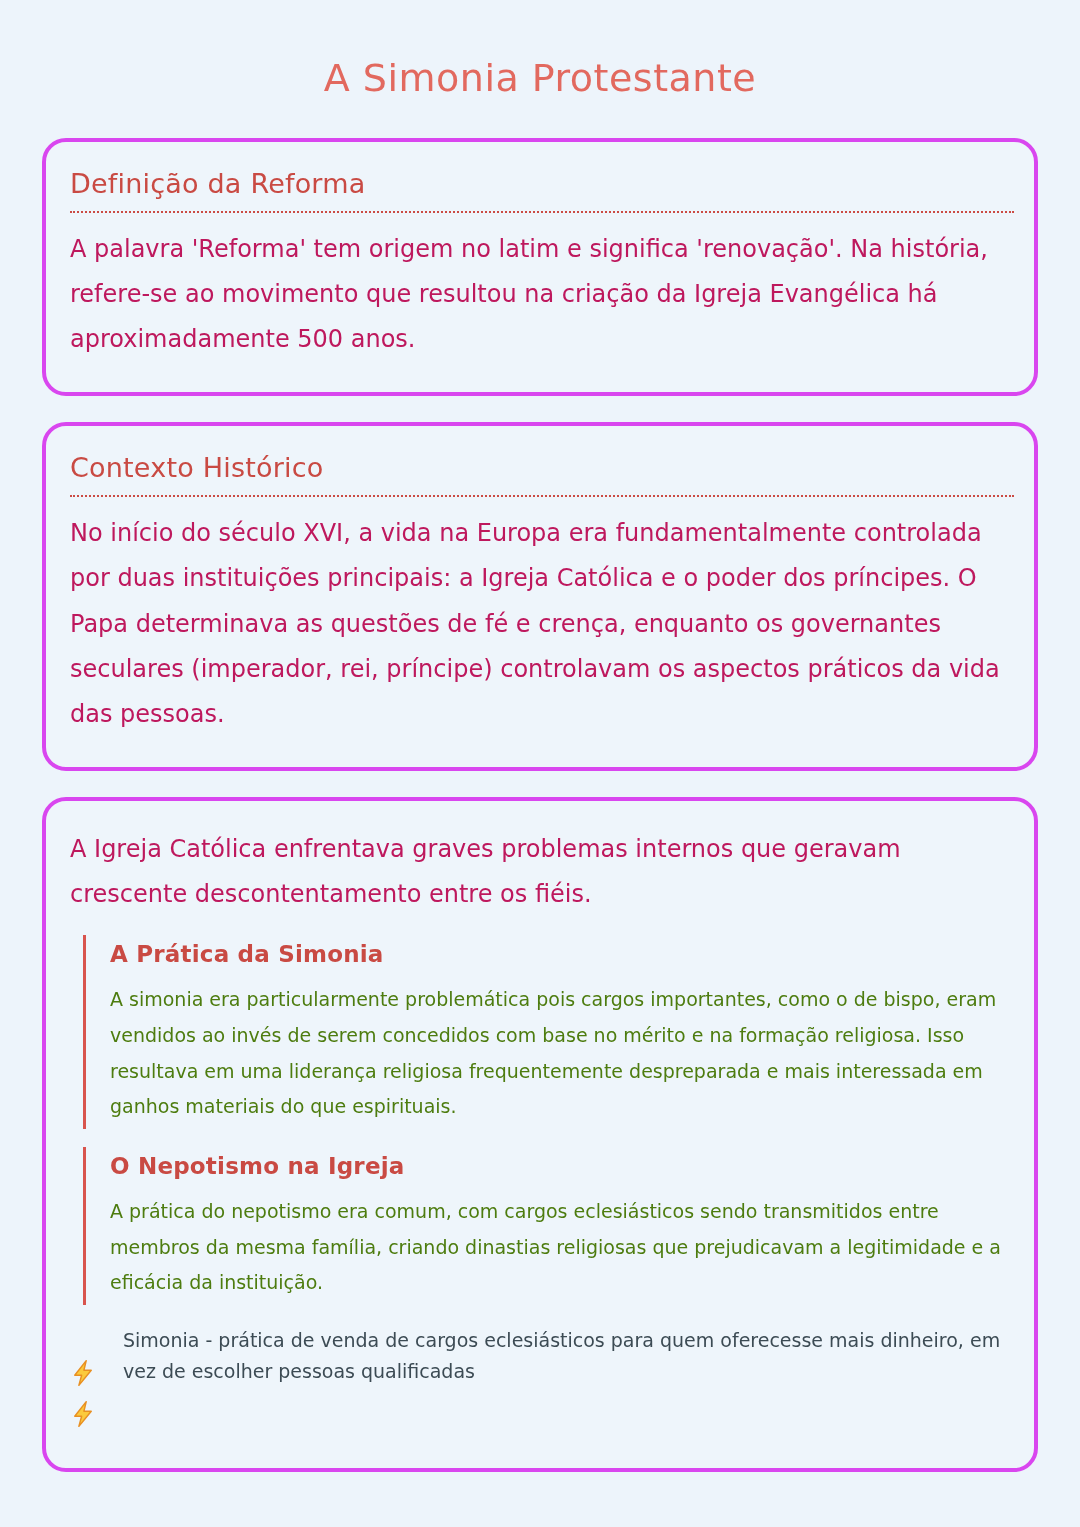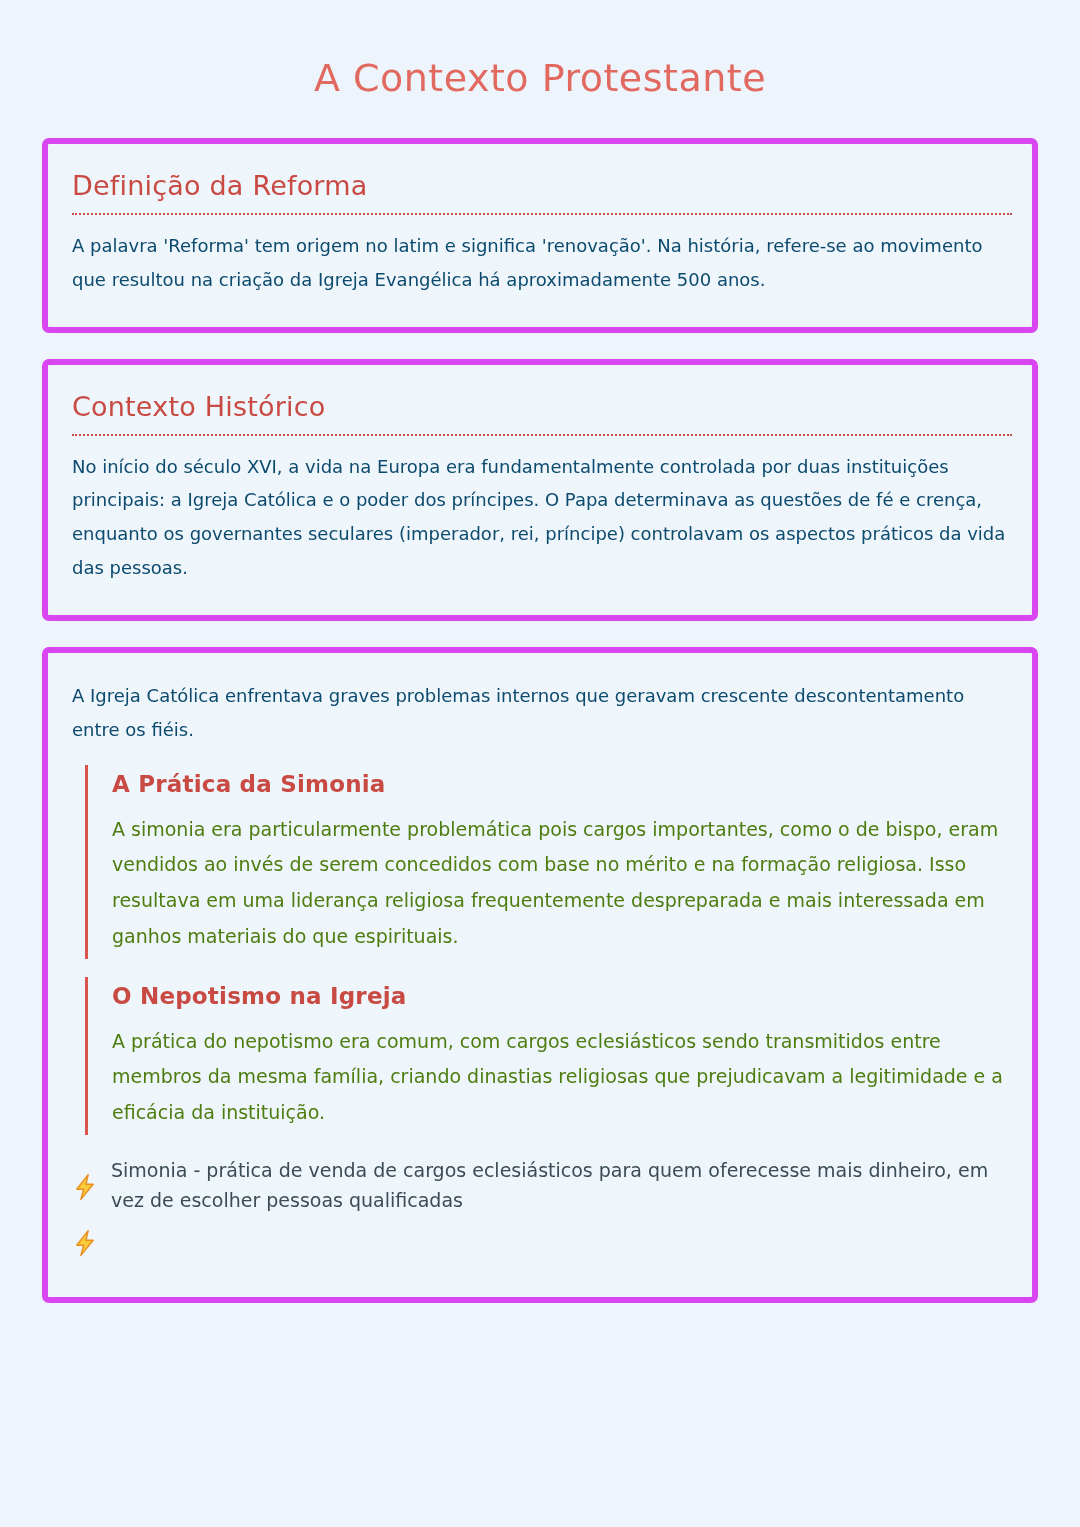--- a/index.html
+++ b/index.html
@@ -18,41 +18,41 @@
   .page-title {
     text-align: center;
     font-size: 38px;
     font-weight: normal;
     color: #e2695f;
     margin: 56px 0 38px 0;
     letter-spacing: 0.5px;
   }
 
   .card {
-    border: 6px solid #d946ef;
-    border-radius: 7px;
+    border: 4px solid #d946ef;
+    border-radius: 24px;
     margin: 0 42px 26px 42px;
     padding: 26px 20px 30px 24px;
     background: #eef5fb;
   }
 
   .card-heading {
     font-size: 27px;
     font-weight: normal;
     color: #c94a43;
     padding-bottom: 12px;
     border-bottom: 2px dotted #cb4b44;
     margin-bottom: 14px;
     letter-spacing: 0.2px;
   }
 
   .card-paragraph {
-    font-size: 18px;
+    font-size: 24px;
     line-height: 1.88;
-    color: #0c4a6e;
+    color: #be185d;
   }
 
   .subsection {
     border-left: 3px solid #d8544d;
     margin: 18px 0 16px 13px;
     padding: 6px 0 4px 24px;
   }
 
   .subsection-heading {
     font-size: 23px;
@@ -67,22 +67,22 @@
     line-height: 1.88;
     color: #4d7c0f;
   }
 
   .bullet-list {
     margin-top: 20px;
   }
 
   .bullet-item {
     display: flex;
-    align-items: center;
-    gap: 15px;
+    align-items: flex-end;
+    gap: 29px;
     margin-bottom: 10px;
   }
 
   .bullet-icon {
     flex: 0 0 auto;
     width: 22px;
     height: 28px;
     margin-top: 3px;
     margin-left: 2px;
   }
@@ -95,21 +95,21 @@
 
   .bullet-text {
     font-size: 19px;
     line-height: 1.62;
     color: #3c4b54;
   }
 </style>
 </head>
 <body>
 
-<h1 class="page-title">A Contexto Protestante</h1>
+<h1 class="page-title">A Simonia Protestante</h1>
 
 <section class="card">
   <h2 class="card-heading">Definição da Reforma</h2>
   <p class="card-paragraph">A palavra 'Reforma' tem origem no latim e significa 'renovação'. Na história, refere-se ao movimento que resultou na criação da Igreja Evangélica há aproximadamente 500 anos.</p>
 </section>
 
 <section class="card">
   <h2 class="card-heading">Contexto Histórico</h2>
   <p class="card-paragraph">No início do século XVI, a vida na Europa era fundamentalmente controlada por duas instituições principais: a Igreja Católica e o poder dos príncipes. O Papa determinava as questões de fé e crença, enquanto os governantes seculares (imperador, rei, príncipe) controlavam os aspectos práticos da vida das pessoas.</p>
 </section>

